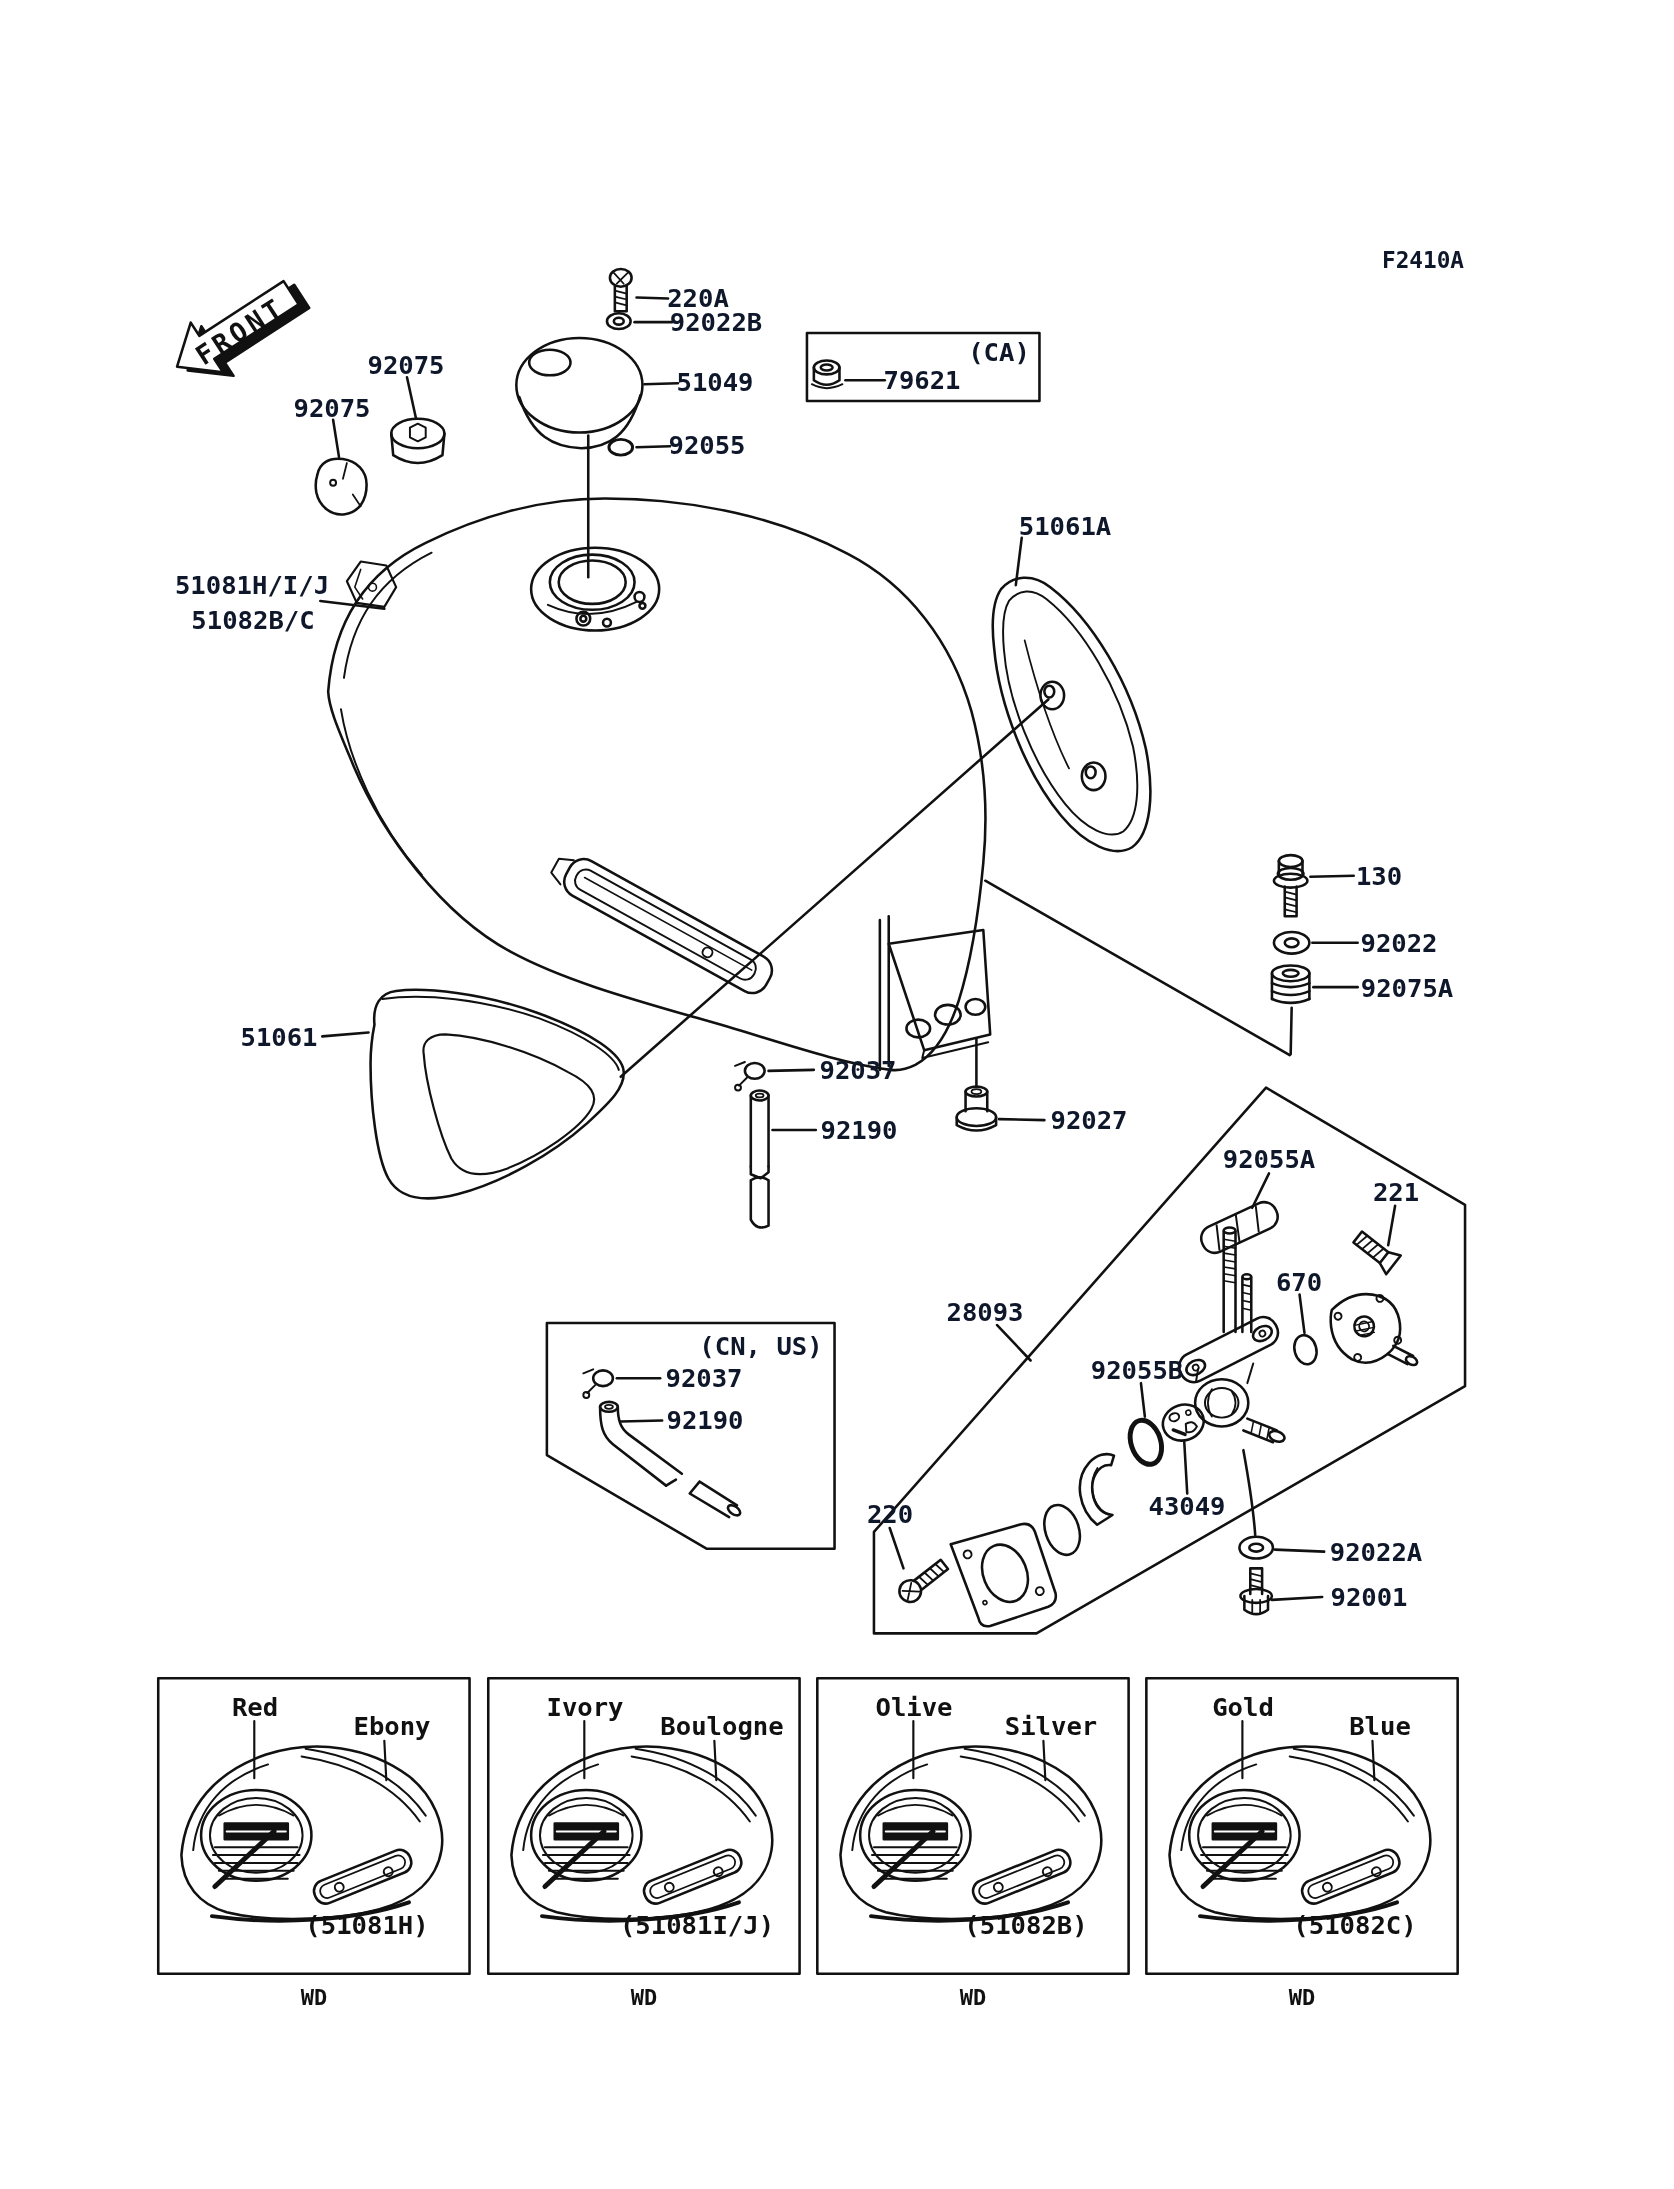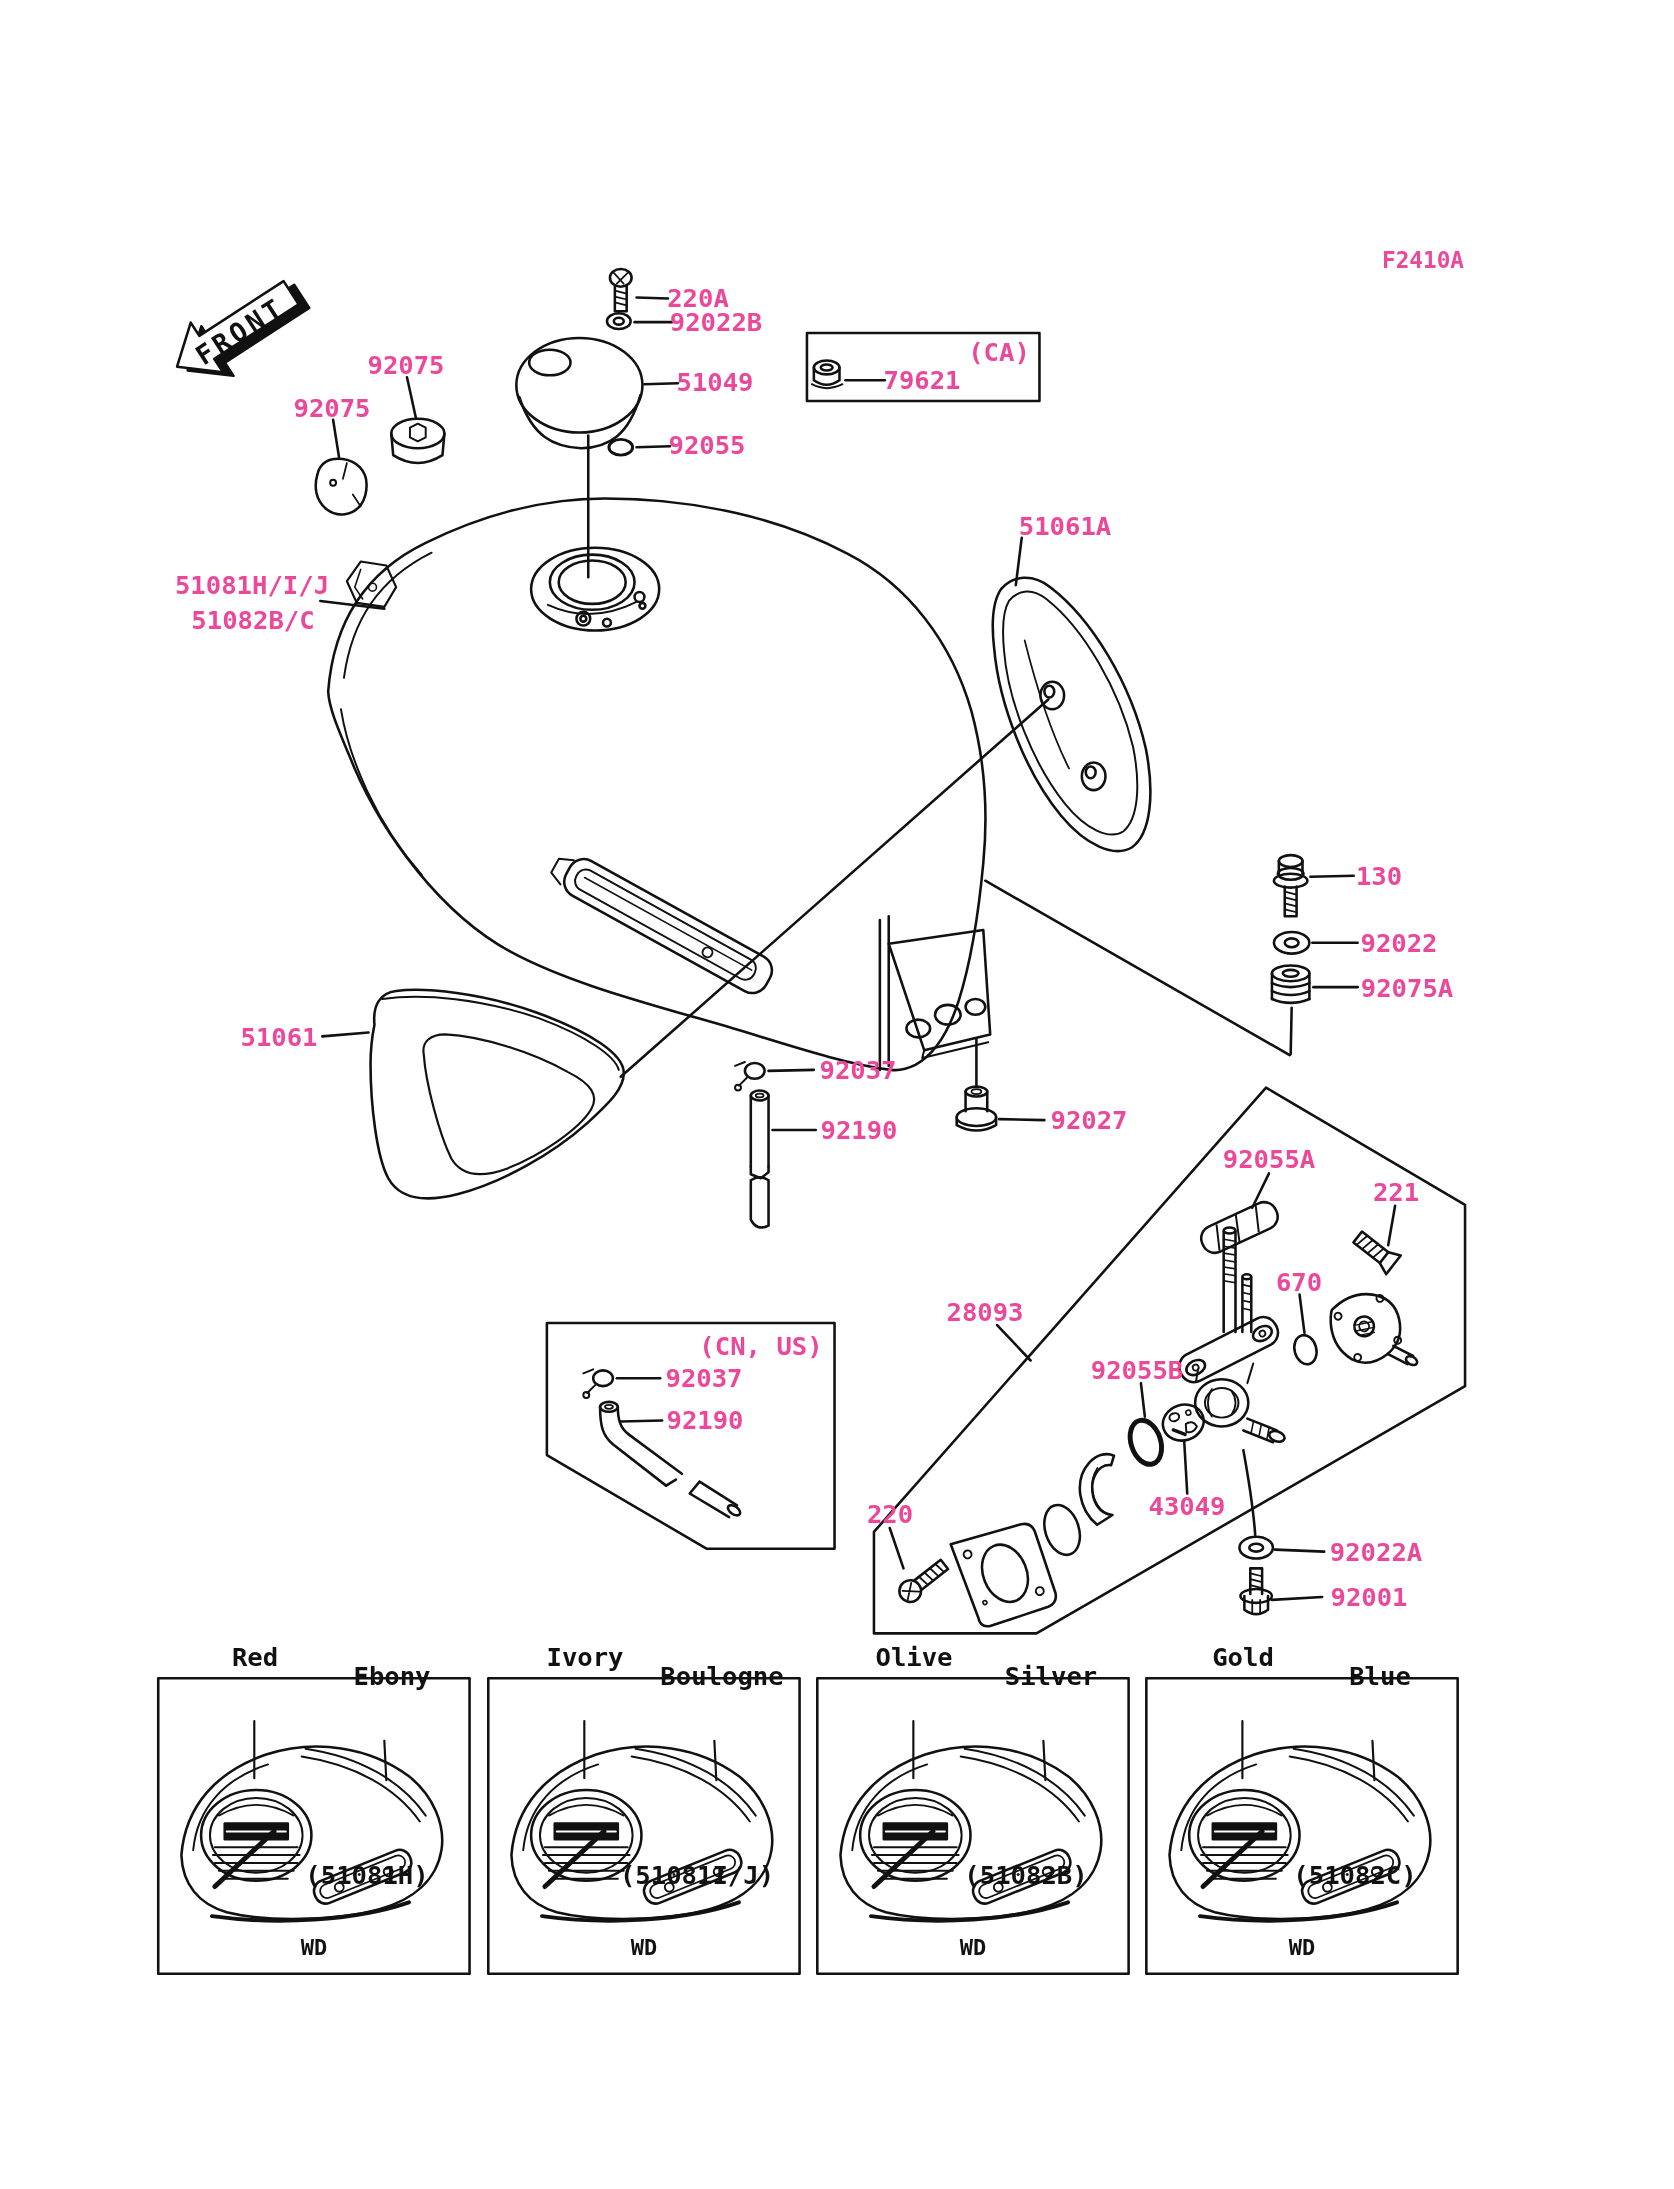--- a/index.html
+++ b/index.html
@@ -4,30 +4,30 @@
 <style>
   html,body { margin:0; padding:0; background:#e8e8e8; }
   #page {
     position:relative; width:1675px; height:2190px; background:#ffffff;
     font-family:"DejaVu Sans Mono", monospace; overflow:hidden;
   }
   #art { position:absolute; left:0; top:0; }
   .plabel {
     position:absolute; transform:translate(-50%,-50%);
     font:bold 25.6px "DejaVu Sans Mono", monospace;
-    color:#ec4899; white-space:nowrap; z-index:5;
+    color:#0f172a; white-space:nowrap; z-index:5;
   }
   .plabel.small { font-size:22.7px; }
   .front-text {
     position:absolute; left:240px; top:331px;
     transform:translate(-50%,-50%) rotate(-33deg);
     font:bold 26.6px "DejaVu Sans Mono", monospace; letter-spacing:3.9px;
     color:#111; z-index:6; white-space:nowrap;
   }
-  .cbox { position:absolute; top:1628px; width:364px; height:345px; z-index:5; }
+  .cbox { position:absolute; top:1678px; width:364px; height:345px; z-index:5; }
   .cbox span { position:absolute; transform:translate(-50%,-50%); white-space:nowrap;
     font:bold 25.6px "DejaVu Sans Mono", monospace; color:#111; }
   .cbox .ca   { left:97px;  top:28.6px; }
   .cbox .cb   { left:227px; top:48px;margin-left:7px; }
   .cbox .code { left:209px; top:247px; }
   .cbox .wd   { left:156px; top:319px; font-size:22px; }
 </style>
 </head>
 <body>
 

